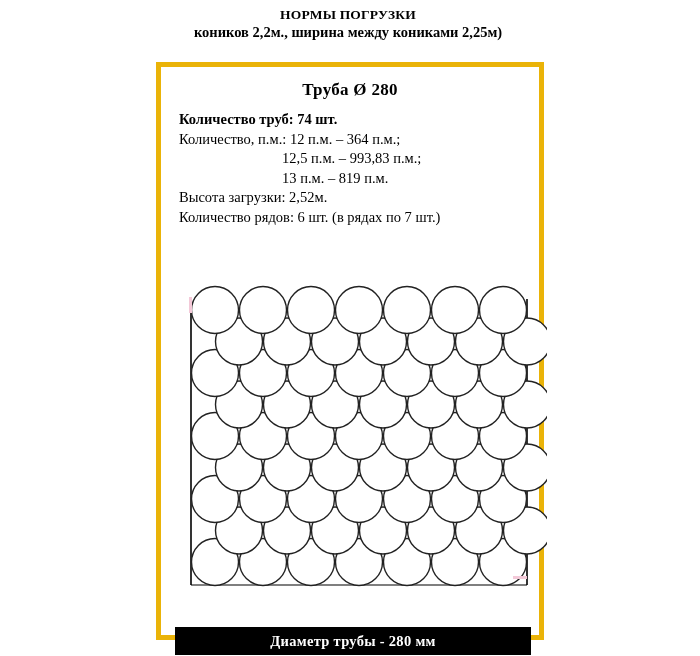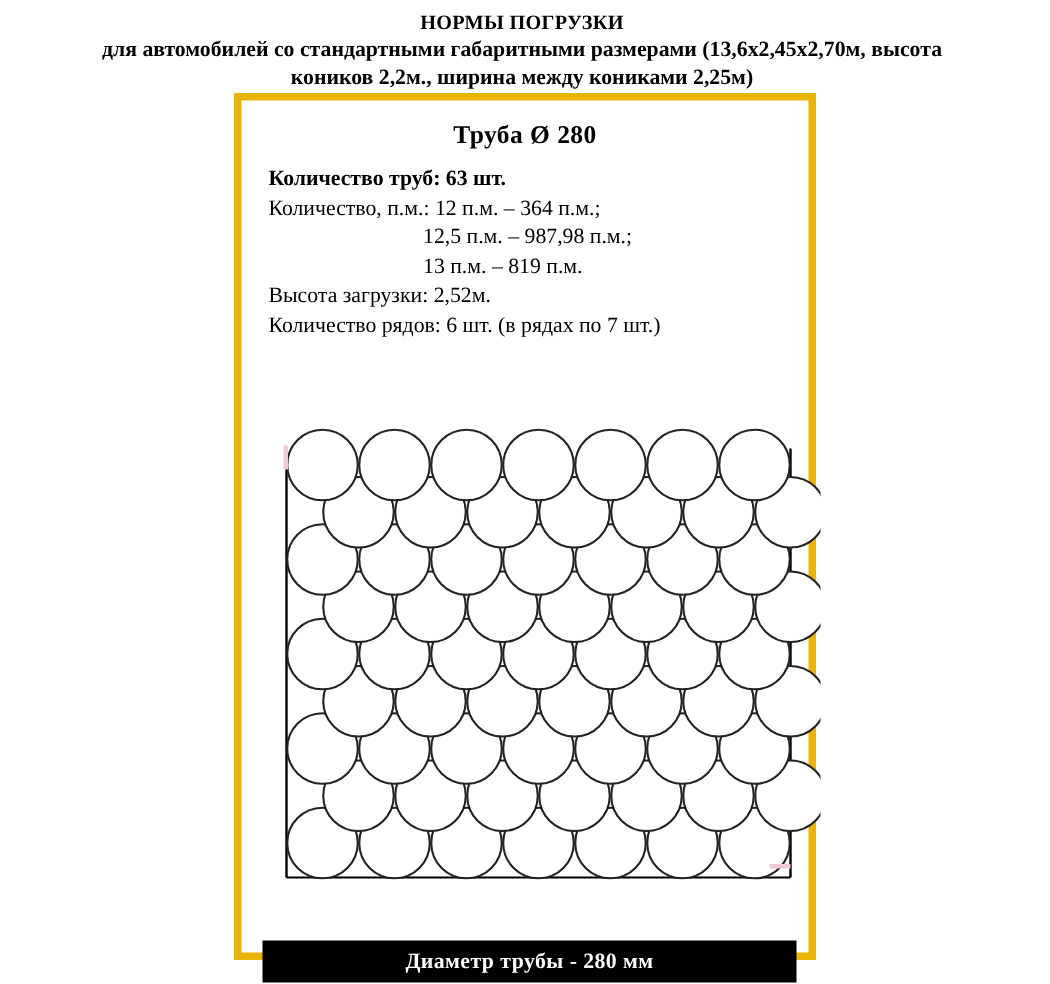--- a/index.html
+++ b/index.html
@@ -103,32 +103,31 @@
     background: #f3c9d8;
   }
 </style>
 </head>
 <body>
 
 <div class="page">
 
   <div class="header">
     <div class="line1">НОРМЫ ПОГРУЗКИ</div>
-    <div class="line2">для автомобилей со стандартными габаритными размерами (13,6х2,45х2,70м, высота</div>
     <div class="line3">коников 2,2м., ширина между кониками 2,25м)</div>
   </div>
 
   <div class="frame">
 
     <div class="title">Труба Ø 280</div>
 
     <div class="specs">
-      <div class="spec-row bold">Количество труб: 63 шт.</div>
+      <div class="spec-row bold">Количество труб: 74 шт.</div>
       <div class="spec-row">Количество, п.м.: 12 п.м. – 364 п.м.;</div>
-      <div class="spec-row indent-1">12,5 п.м. – 987,98 п.м.;</div>
+      <div class="spec-row indent-1">12,5 п.м. – 993,83 п.м.;</div>
       <div class="spec-row indent-1">13 п.м. – 819 п.м.</div>
       <div class="spec-row">Высота загрузки: 2,52м.</div>
       <div class="spec-row">Количество рядов: 6 шт. (в рядах по 7 шт.)</div>
     </div>
 
     <div class="stack-area">
       <svg width="386" height="360" viewBox="0 0 386 360">
 
         <line x1="30" y1="62" x2="30" y2="348" stroke="#000" stroke-width="1.6"></line>
         <line x1="366" y1="62" x2="366" y2="348" stroke="#000" stroke-width="1.6"></line>

